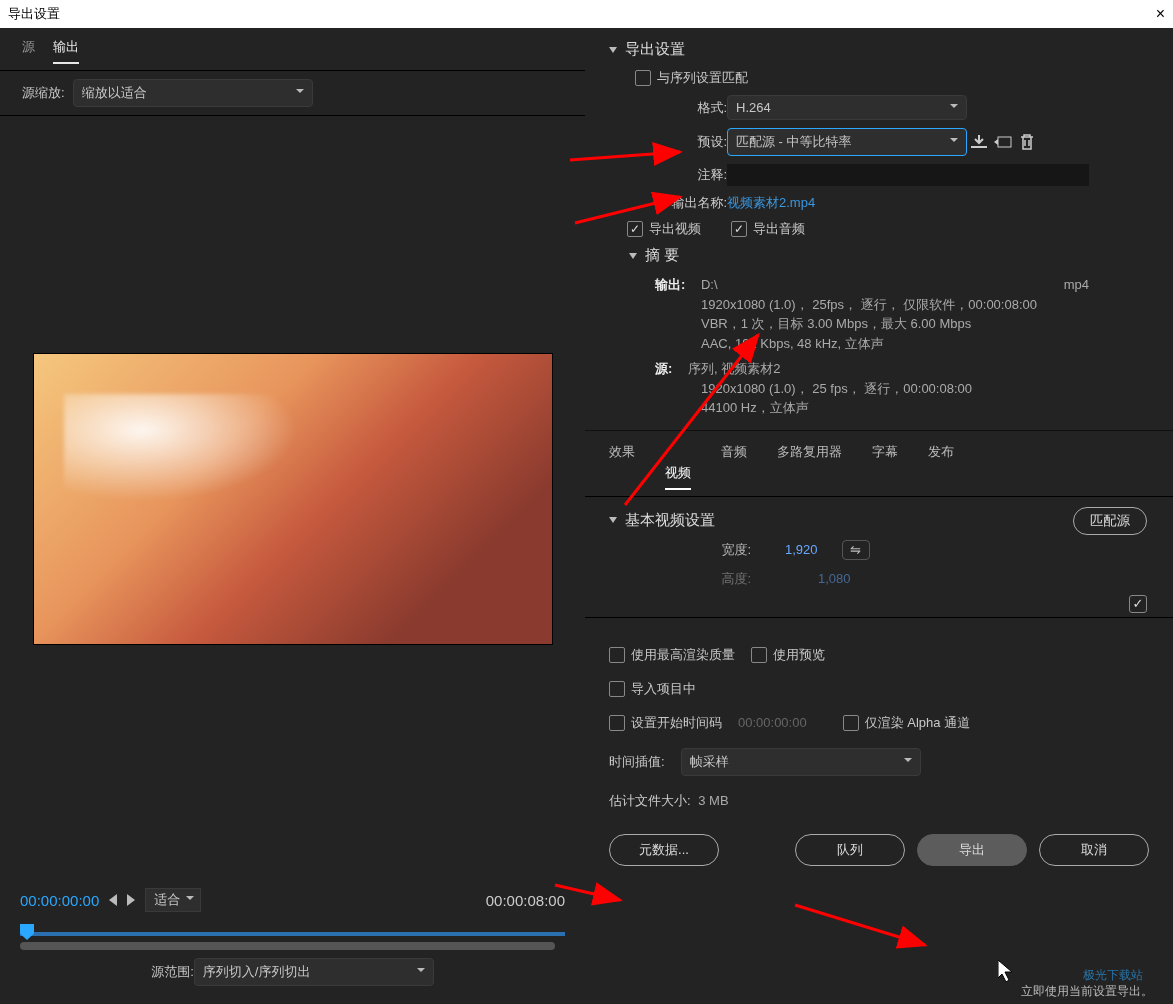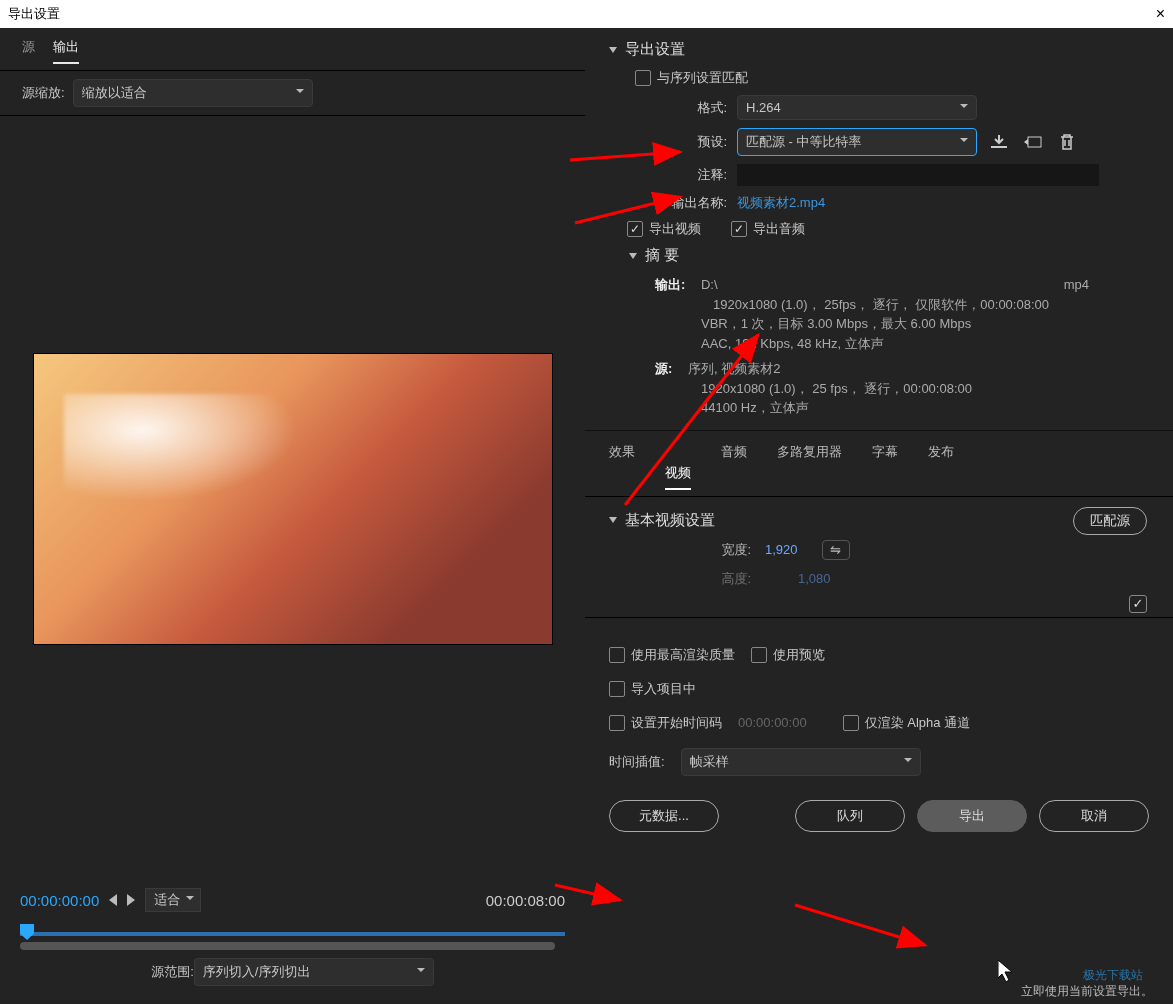--- a/index.html
+++ b/index.html
@@ -33,41 +33,41 @@
 .progress-track { margin-top: 12px; height: 18px; position: relative; }
 .progress-bar { position: absolute; top: 8px; left: 0; right: 0; height: 4px; background: #2a6fb0; }
 .play-head { position: absolute; left: 0; top: 0; width: 14px; height: 16px; background: #2aa8ff; clip-path: polygon(0 0,100% 0,100% 60%,50% 100%,0 60%); }
 .scroll-thumb { position: absolute; left: 0; right: 10px; bottom: -8px; height: 8px; background: #555; border-radius: 4px; }
 .range-row { display: flex; align-items: center; gap: 0; justify-content: center; padding-top: 16px; }
 
 
 .section { padding: 12px 24px; border-bottom: 1px solid #101010; }
 .section-title { display: flex; align-items: center; gap: 8px; font-size: 15px; color: #ddd; margin-bottom: 10px; }
 .section-title .chev { width: 0; height: 0; border-left: 4px solid transparent; border-right: 4px solid transparent; border-top: 6px solid #bbb; cursor: pointer; }
-.form-row { display: flex; align-items: center; gap: 10px; margin: 8px 0 8px 46px; }
+.form-row { display: flex; align-items: center; margin: 8px 0 8px 46px; }
 .form-row label { width: 72px; text-align: right; color: #ccc; }
 .dd.format { min-width: 240px; }
 .dd.preset { min-width: 240px; border: 1px solid #2aa8ff; }
 .icon-btn { width: 24px; height: 20px; display: inline-flex; align-items: center; justify-content: center; cursor: pointer; color: #ccc; }
 .comment-input { background: #161616; border: none; height: 22px; flex: 1; max-width: 362px; color: #ccc; padding: 0 6px; }
 .link-text { color: #3a96dd; cursor: pointer; }
 .cb-row { display: flex; align-items: center; gap: 6px; margin: 8px 0 8px 18px; }
 .cb { width: 16px; height: 16px; border: 1px solid #888; display: inline-flex; align-items: center; justify-content: center; cursor: pointer; border-radius: 2px; }
 .cb.checked::after { content: "✓"; color: #ddd; font-size: 12px; }
 .summary-block { margin-left: 46px; }
 .summary-label { color: #eee; font-weight: bold; }
 .summary-text { color: #aaa; line-height: 1.5; margin-left: 12px; }
 .mux-tabs { display: flex; gap: 30px; padding: 12px 24px 6px; border-bottom: 1px solid #000; }
 .mux-tabs .mt { color: #bbb; padding-bottom: 6px; cursor: pointer; }
 .mux-tabs .mt.active { color: #fff; border-bottom: 2px solid #fff; margin-top: 21px; }
 .video-settings { padding: 14px 24px; height: 120px; overflow: hidden; position: relative; }
 .match-btn { position: absolute; right: 26px; top: 10px; border: 1px solid #aaa; background: transparent; color: #ddd; border-radius: 16px; padding: 4px 16px; cursor: pointer; }
 .vsrow { display: flex; align-items: center; gap: 14px; margin: 10px 0 10px 92px; }
 .vsrow .vlbl { width: 50px; text-align: right; color: #bbb; }
-.vsrow .vval { color: #6aa8ff; }
+.vsrow .vval { color: #6aa8ff; margin-left: 20px; }
 .link-icon { width: 28px; height: 20px; border: 1px solid #555; border-radius: 4px; display: inline-flex; align-items: center; justify-content: center; color: #bbb; margin-left: 10px; cursor: pointer; }
 .cb-big { width: 18px; height: 18px; border: 1px solid #888; border-radius: 3px; position: absolute; right: 26px; bottom: 4px; cursor: pointer; }
 .cb-big::after { content: "✓"; color: #ddd; font-size: 13px; display: block; text-align: center; }
 
 
 .lower { padding: 12px 24px; }
 .lower .cb-row { margin-left: 0; }
 .inline-row { display: flex; align-items: center; gap: 16px; margin: 8px 0; }
 .timecode-val { color: #666; }
 .est-row { margin: 16px 0; color: #ccc; }
@@ -182,21 +182,21 @@
       <div class="section-title" style="margin-left:20px;margin-top:8px;">
         <span class="chev"></span>
         <span>摘 要</span>
       </div>
       <div class="summary-block">
         <div>
           <span class="summary-label">输出:</span>
           <span class="summary-text">D:\</span>
           <span class="summary-text" style="float:right;margin-right:60px;">mp4</span>
         </div>
-        <div class="summary-text" style="margin-left:58px;">1920x1080 (1.0)， 25fps， 逐行， 仅限软件，00:00:08:00</div>
+        <div class="summary-text" style="margin-left:46px;">1920x1080 (1.0)， 25fps， 逐行， 仅限软件，00:00:08:00</div>
         <div class="summary-text" style="margin-left:46px;">VBR，1 次，目标 3.00 Mbps，最大 6.00 Mbps</div>
         <div class="summary-text" style="margin-left:46px;">AAC, 192 Kbps, 48  kHz, 立体声</div>
         <div style="margin-top:6px;">
           <span class="summary-label">源:</span>
           <span class="summary-text">序列, 视频素材2</span>
         </div>
         <div class="summary-text" style="margin-left:46px;">1920x1080 (1.0)， 25 fps， 逐行，00:00:08:00</div>
         <div class="summary-text" style="margin-left:46px;">44100 Hz，立体声</div>
       </div>
     </div>
@@ -250,20 +250,24 @@
           </div>
         <span class="timecode-val">00:00:00:00</span>
         <div class="cb-row" style="margin-left:20px;">
             <span class="cb"></span>
             <span>仅渲染 Alpha 通道</span>
           </div>
       </div>
       <div class="inline-row">
         <span>时间插值:</span>
         <div class="dd wide"><span>帧采样</span></div>
+      </div>
+      <div class="est-row">
+        <span>估计文件大小:</span>
+        <span class="estv">3 MB</span>
       </div>
       <div class="btn-row">
         <button class="pill-btn">元数据...</button>
         <span style="flex:1;"></span>
         <button class="pill-btn">队列</button>
         <button class="pill-btn filled">导出</button>
         <button class="pill-btn">取消</button>
       </div>
     </div>
   </div>

